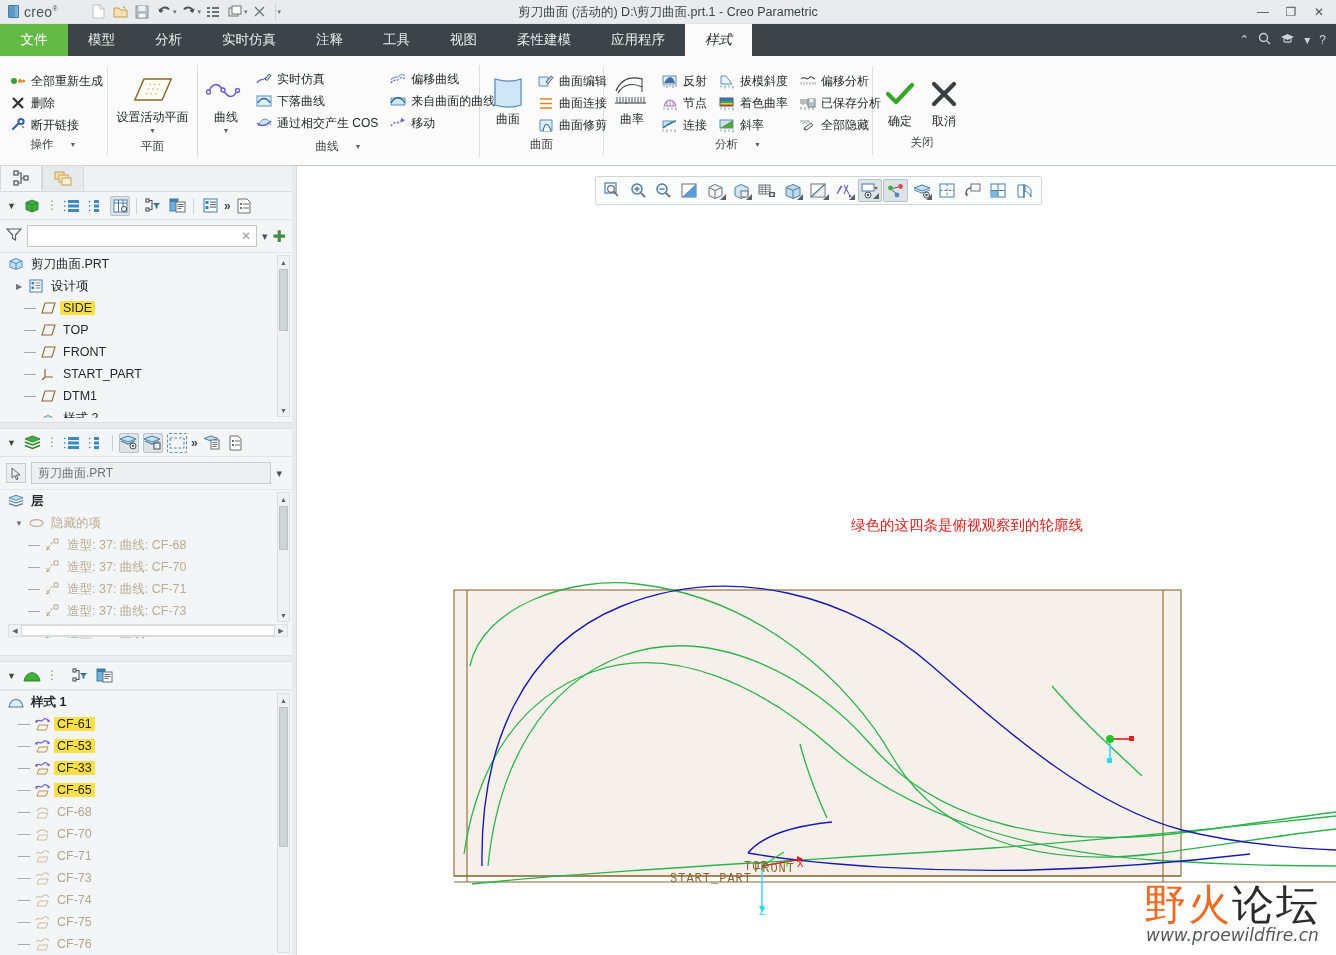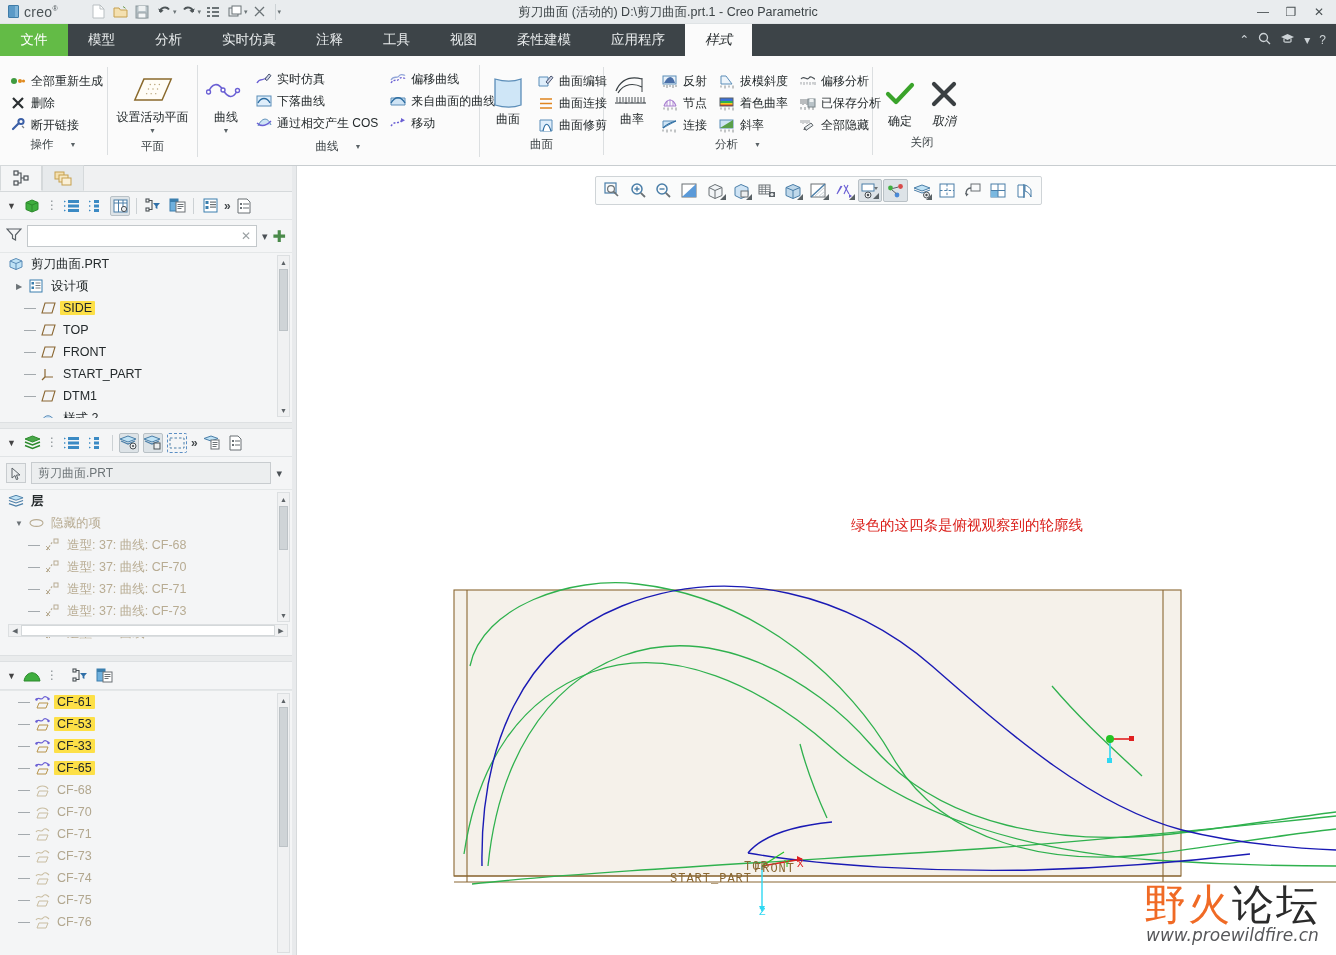--- a/index.html
+++ b/index.html
@@ -600,21 +600,21 @@
     <div class="rgroup" style="width:98px; border-right:none;">
       <div class="rgroup-body" style="justify-content:center; gap:0;">
         <div class="bigbtn" style="width:48px;">
           <span class="bico">
             <svg width="30" height="26" viewBox="0 0 30 26">
                 <path d="M3 13l8 8L27 4" fill="none" stroke="#3aa32a" stroke-width="4.2" stroke-linecap="round" stroke-linejoin="round"></path>
               </svg>
           </span>
           <span>确定</span>
         </div>
-        <div class="bigbtn" style="width:48px;font-style:italic;">
+        <div class="bigbtn" style="width:48px;">
           <span class="bico">
             <svg width="28" height="26" viewBox="0 0 28 26">
                 <path d="M4 3l20 20M24 3L4 23" stroke="#3a3f42" stroke-width="4.2" stroke-linecap="round"></path>
               </svg>
           </span>
           <span>取消</span>
         </div>
       </div>
       <div class="rgroup-label">关闭</div>
     </div>
@@ -1050,20 +1050,28 @@
               <g fill="#6a7175">
                 <rect x="8.5" y="6" width="6" height="1"></rect>
                 <rect x="8.5" y="8" width="6" height="1"></rect>
                 <rect x="8.5" y="10" width="4" height="1"></rect>
               </g>
             </svg>
         </span>
       </div>
 
       <div class="tree" style="height:265px;">
+        <div class="trow">
+          <span class="ico">
+            <svg width="16" height="13" viewBox="0 0 16 13">
+                <path d="M1 11c2-10 12-10 14 0z" fill="#dfeefb" stroke="#4a7ea8" stroke-width="1.2"></path>
+              </svg>
+          </span>
+          <span class="tlabel" style="font-weight:bold;">样式 1</span>
+        </div>
 
         <div class="trow" style="padding-left:18px;">
           <span class="dash">—</span>
           <span class="ico">
             <svg width="15" height="14" viewBox="0 0 15 14">
                 <path d="M1 5c2-4 5 1 7-2s5 0 6 1" fill="none" stroke="#6a5fd4" stroke-width="1.2"></path>
                 <circle cx="1.5" cy="4.5" r="1.2" fill="#6a5fd4"></circle>
                 <circle cx="13.5" cy="4" r="1.2" fill="#6a5fd4"></circle>
                 <path d="M4 8h9l-2 5H2z" fill="none" stroke="#b8944a"></path>
               </svg>

